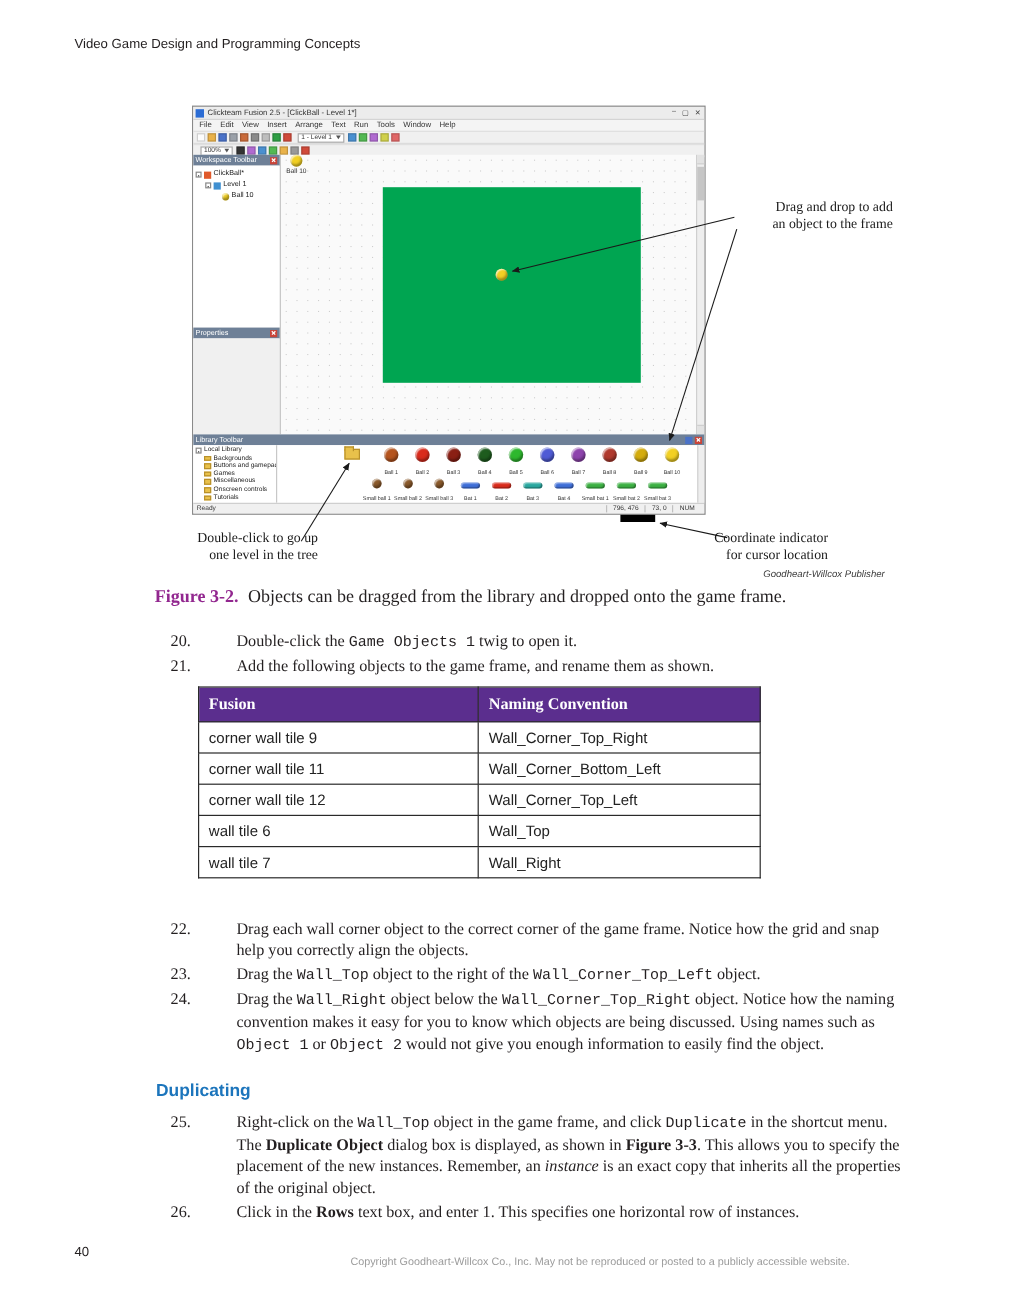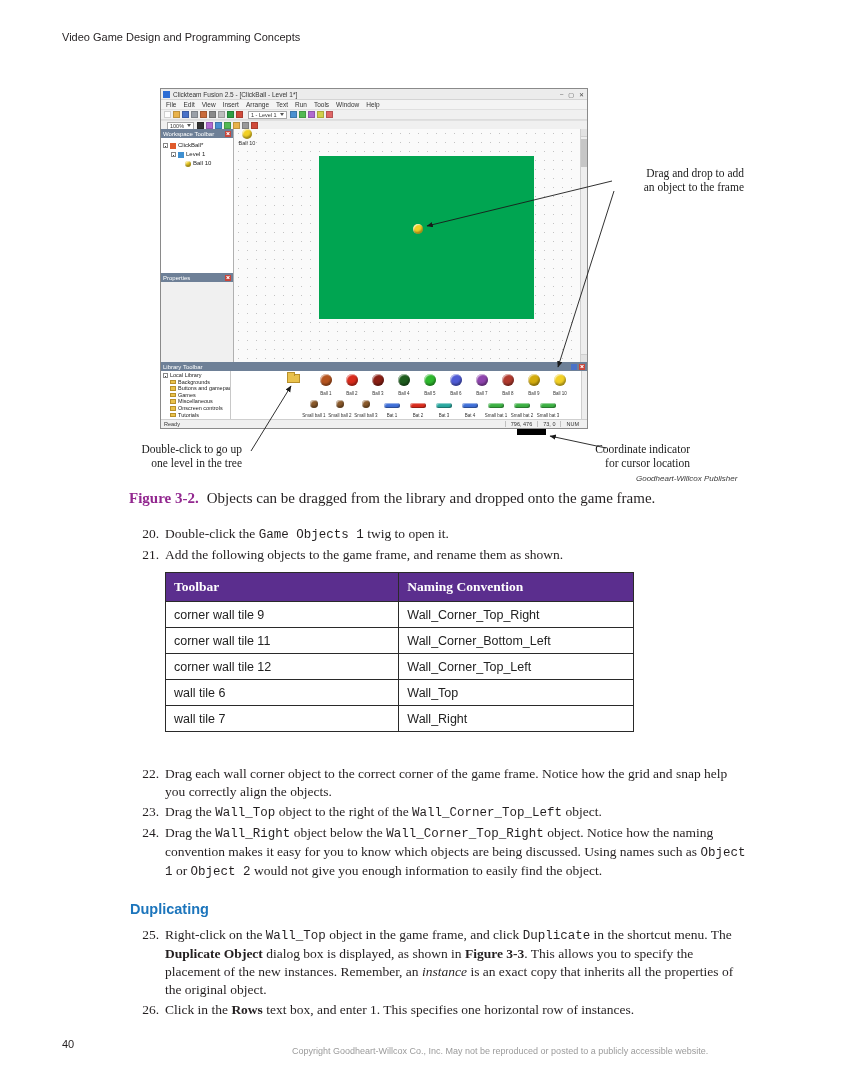--- a/index.html
+++ b/index.html
@@ -97,21 +97,21 @@
   .credit{position:absolute;left:636px;top:474px;font-family:"Liberation Sans",sans-serif;
           font-size:8px;font-style:italic;color:#3a3a3a;}
   .overlay{position:absolute;left:0;top:0;pointer-events:none;}
 
   
   .caption{position:absolute;left:129px;top:490px;width:640px;font-size:15px;}
   .caption .fig-label{color:#92278f;font-weight:bold;margin-right:8px;}
 
   
   .steps{position:absolute;left:135px;width:616px;}
-  .step{display:flex;margin-bottom:2px;}
+  .step{display:flex;margin-bottom:2px;gap:32px;}
   .step .num{flex:0 0 24px;text-align:right;margin-right:6px;font-size:13.5px;line-height:18px;}
   .step .body{width:584px;font-size:13.5px;line-height:18px;}
   .sf{font-family:Liberation Mono, monospace;font-size:12.5px;}
   .b{font-weight:bold;}
   .i{font-style:italic;text-align:right;}
 
   
   .obj-table{position:absolute;left:165px;top:572px;border-collapse:collapse;width:469px;
              font-family:"Liberation Sans",sans-serif;font-size:12.5px;color:#222;}
   .obj-table th{color:#fff;font-family:"Liberation Serif",serif;font-size:13.5px;font-weight:bold;
@@ -379,21 +379,21 @@
     <line x1="612" y1="181" x2="427" y2="226" stroke="#1a1a1a" stroke-width="0.9" marker-end="url(#arw)"></line>
     <line x1="614" y1="191" x2="558" y2="367" stroke="#1a1a1a" stroke-width="0.9" marker-end="url(#arw)"></line>
     <line x1="251" y1="451" x2="291" y2="386" stroke="#1a1a1a" stroke-width="0.9" marker-end="url(#arw)"></line>
     <line x1="606" y1="448" x2="550" y2="436" stroke="#1a1a1a" stroke-width="0.9" marker-end="url(#arw)"></line>
   </svg>
 
   <div class="ann" style="left:608px;top:167px;width:136px">
     <div>Drag and drop to add</div>
     <div>an object to the frame</div>
   </div>
-  <div class="ann" style="left:136px;top:443px;width:106px">
+  <div class="ann" style="left:159px;top:443px;width:106px">
     <div>Double-click to go up</div>
     <div>one level in the tree</div>
   </div>
   <div class="ann" style="left:564px;top:443px;width:126px">
     <div>Coordinate indicator</div>
     <div>for cursor location</div>
   </div>
   <div class="credit">Goodheart-Willcox Publisher</div>
 
   <div class="caption">
@@ -411,21 +411,21 @@
     </div>
   </div>
 
   <table class="obj-table">
     <colgroup>
         <col class="col-object">
         <col class="col-name">
       </colgroup>
     <thead>
       <tr>
-        <th style="background: rgb(91, 46, 142);">Toolbar</th>
+        <th style="background: rgb(91, 46, 142);">Fusion</th>
         <th style="background: rgb(91, 46, 142);">Naming Convention</th>
       </tr>
     </thead>
     <tbody>
       <tr>
           <td>corner wall tile 9</td>
           <td>Wall_Corner_Top_Right</td>
         </tr>
       <tr>
           <td>corner wall tile 11</td>

